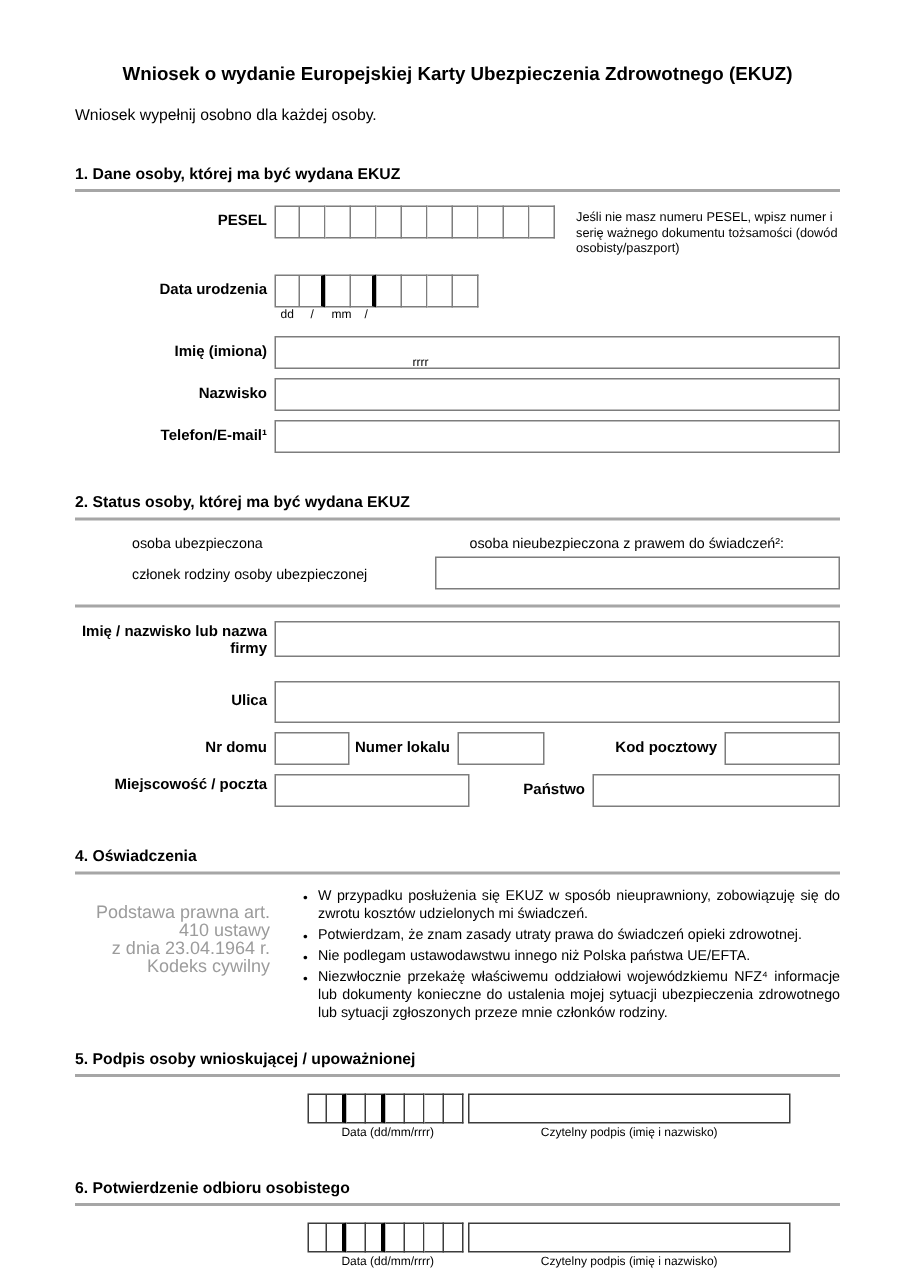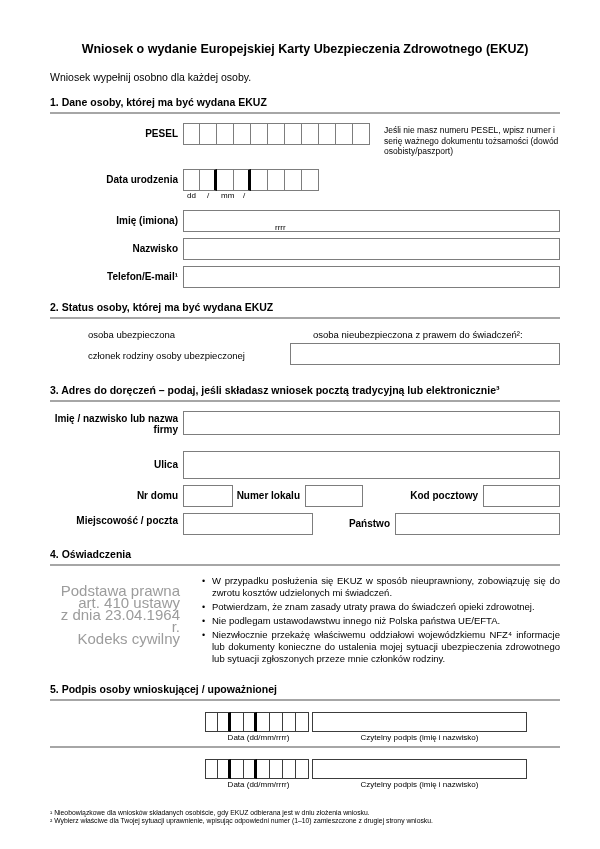--- a/index.html
+++ b/index.html
@@ -11,21 +11,21 @@
   }
   .page { padding:36px 40px 0 50px; width:600px; }
   .content { width:510px; }
 
   
   .title { text-align:center; font-weight:bold; font-size:12.5px; line-height:15px; margin-top:6px; }
   .intro { font-size:10.5px; margin-top:14px; }
 
   
   .sec { margin-top:0; }
-  .sec-head { font-weight:bold; font-size:10.5px; margin-top:13px; }
+  .sec-head { font-weight:bold; font-size:10.5px; margin-top:27px; }
   .rule { height:2px; background:#a6a6a6; margin-top:4px; }
 
   
   .row { display:flex; align-items:flex-start; margin-top:9px; }
   .lbl { width:133px; text-align:right; padding-right:5px; font-weight:bold; font-size:10px; line-height:11px; padding-top:5px; flex:none; }
   .lbl.tight { padding-top:2px; }
 
   
   .cells { display:flex; }
   .cells .cell { width:17px; height:22px; background:#fff; border:1px solid #7d7d7d; border-left:none; }
@@ -52,21 +52,21 @@
   .status-left div { margin-bottom:10px; }
   .status-right { flex:1; font-size:9.5px; }
   .status-right .cap { padding-left:23px; }
   .status-right .input { width:270px; margin-top:3px; }
 
   
   .inline-lbl { text-align:right; font-weight:bold; font-size:10px; line-height:11px; padding-right:5px; padding-top:5px; flex:none; }
 
   
   .decl { display:flex; margin-top:9px; }
-  .legal { width:130px; flex:none; text-align:right; color:#9c9c9c; font-size:15px; line-height:12px; padding-top:10px; }
+  .legal { width:130px; flex:none; text-align:right; color:#9c9c9c; font-size:12px; line-height:12px; padding-top:10px; }
   .statements { flex:1; padding-left:22px; }
   .statements .item { display:flex; font-size:9.5px; line-height:12px; margin-bottom:2px; }
   .statements .b { width:10px; flex:none; font-size:9px; }
   .statements .t { flex:1; text-align:justify; }
 
   
   .sig-row { display:flex; margin-top:11px; padding-left:155px; }
   .date-block { width:107px; text-align:center; }
   .sig-block { width:215px; text-align:center; }
   .sig-block .input { width:215px; height:20px; }
@@ -157,21 +157,20 @@
         <div>członek rodziny osoby ubezpieczonej</div>
       </div>
       <div class="status-right">
         <div class="cap">osoba nieubezpieczona z prawem do świadczeń²:</div>
         <div class="input"></div>
       </div>
     </div>
   </div>
 
   <div class="sec content">
-    <div class="sec-head">3. Adres do doręczeń – podaj, jeśli składasz wniosek pocztą tradycyjną lub elektronicznie³</div>
     <div class="rule"></div>
 
     <div class="row">
       <div class="lbl tight">Imię / nazwisko lub nazwa firmy</div>
       <div class="input full" style="height:24px;"></div>
     </div>
 
     <div class="row" style="margin-top:16px;">
       <div class="lbl" style="padding-top:8px;">Ulica</div>
       <div class="input full" style="height:28px;"></div>
@@ -244,20 +243,21 @@
         <div class="mini-cap">Data (dd/mm/rrrr)</div>
       </div>
       <div class="sig-block">
         <div class="input dark"></div>
         <div class="mini-cap">Czytelny podpis (imię i nazwisko)</div>
       </div>
     </div>
   </div>
 
   <div class="sec content">
+    <div class="sec-head">6. Potwierdzenie odbioru osobistego</div>
     <div class="rule"></div>
 
     <div class="sig-row">
       <div class="date-block">
         <div class="cells dark date-sep">
             <div class="cell"></div>
             <div class="cell"></div>
             <div class="cell"></div>
             <div class="cell"></div>
             <div class="cell"></div>

